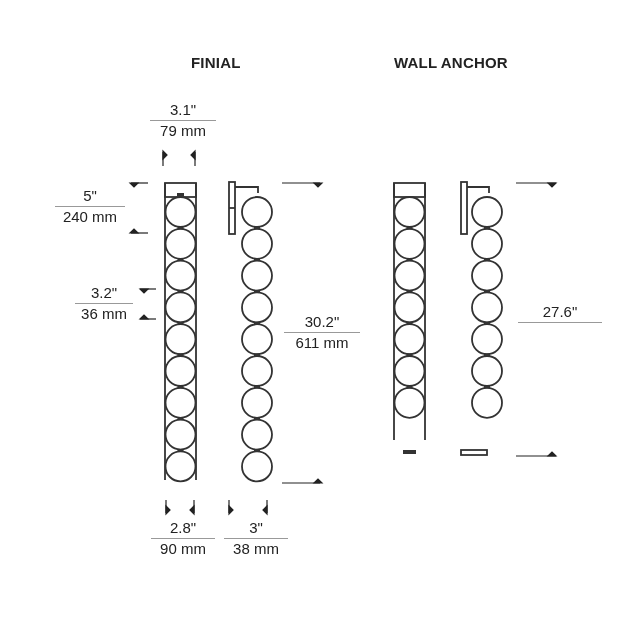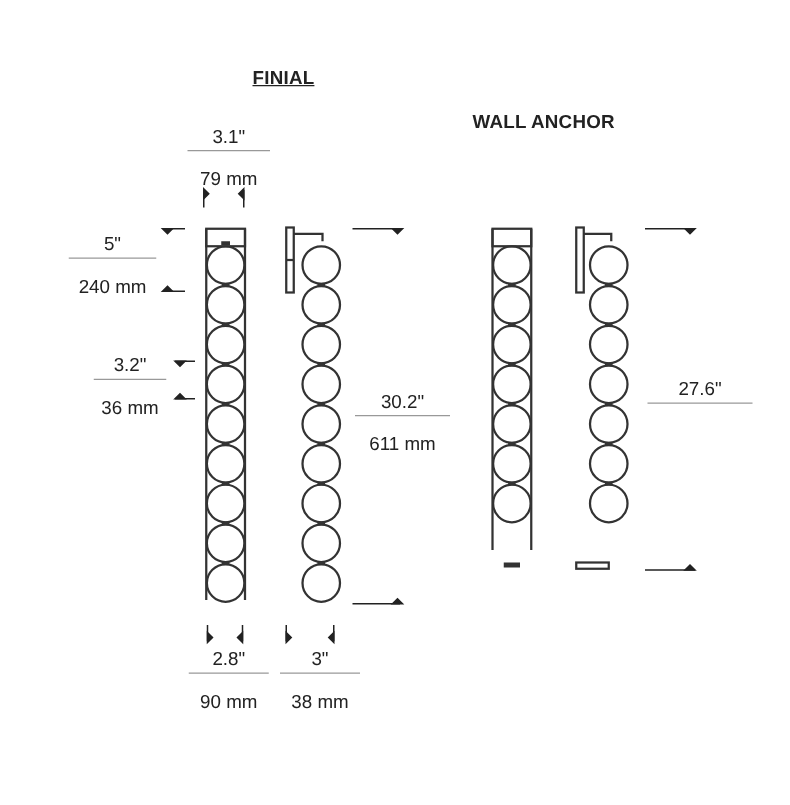--- a/index.html
+++ b/index.html
@@ -1,27 +1,27 @@
 <!DOCTYPE html>
 <html><head>
 <meta charset="utf-8">
 <style>
   html,body{margin:0;padding:0;background:#ffffff;}
   body{width:632px;height:644px;position:relative;overflow:hidden;font-family:"Liberation Sans",sans-serif;color:#222;}
   svg{position:absolute;left:0;top:0;}
   .title{position:absolute;font-weight:bold;font-size:15px;letter-spacing:0.2px;color:#222;}
   .dim{position:absolute;text-align:center;font-size:15px;line-height:20px;color:#222;}
   .dim .top{display:block;border-bottom:1.5px solid #999;padding:0 2px;}
-  .dim .bot{display:block;padding:0 2px;margin-top:13px;}
+  .dim .bot{display:block;padding:0 2px;}
 </style>
 </head>
 <body>
 
-<div class="title" style="left:202px;top:54px;text-decoration:underline;">FINIAL</div>
-<div class="title" style="left:378px;top:54px;margin-top:35px;">WALL ANCHOR</div>
+<div class="title" style="left:191px;top:54px;">FINIAL</div>
+<div class="title" style="left:394px;top:54px;">WALL ANCHOR</div>
 
 <div class="dim" style="left:150px;top:100px;width:66px;">
   <span class="top">3.1"</span>
   <span class="bot">79 mm</span>
 </div>
 <div class="dim" style="left:55px;top:186px;width:70px;">
   <span class="top">5"</span>
   <span class="bot">240 mm</span>
 </div>
 <div class="dim" style="left:75px;top:283px;width:58px;">

